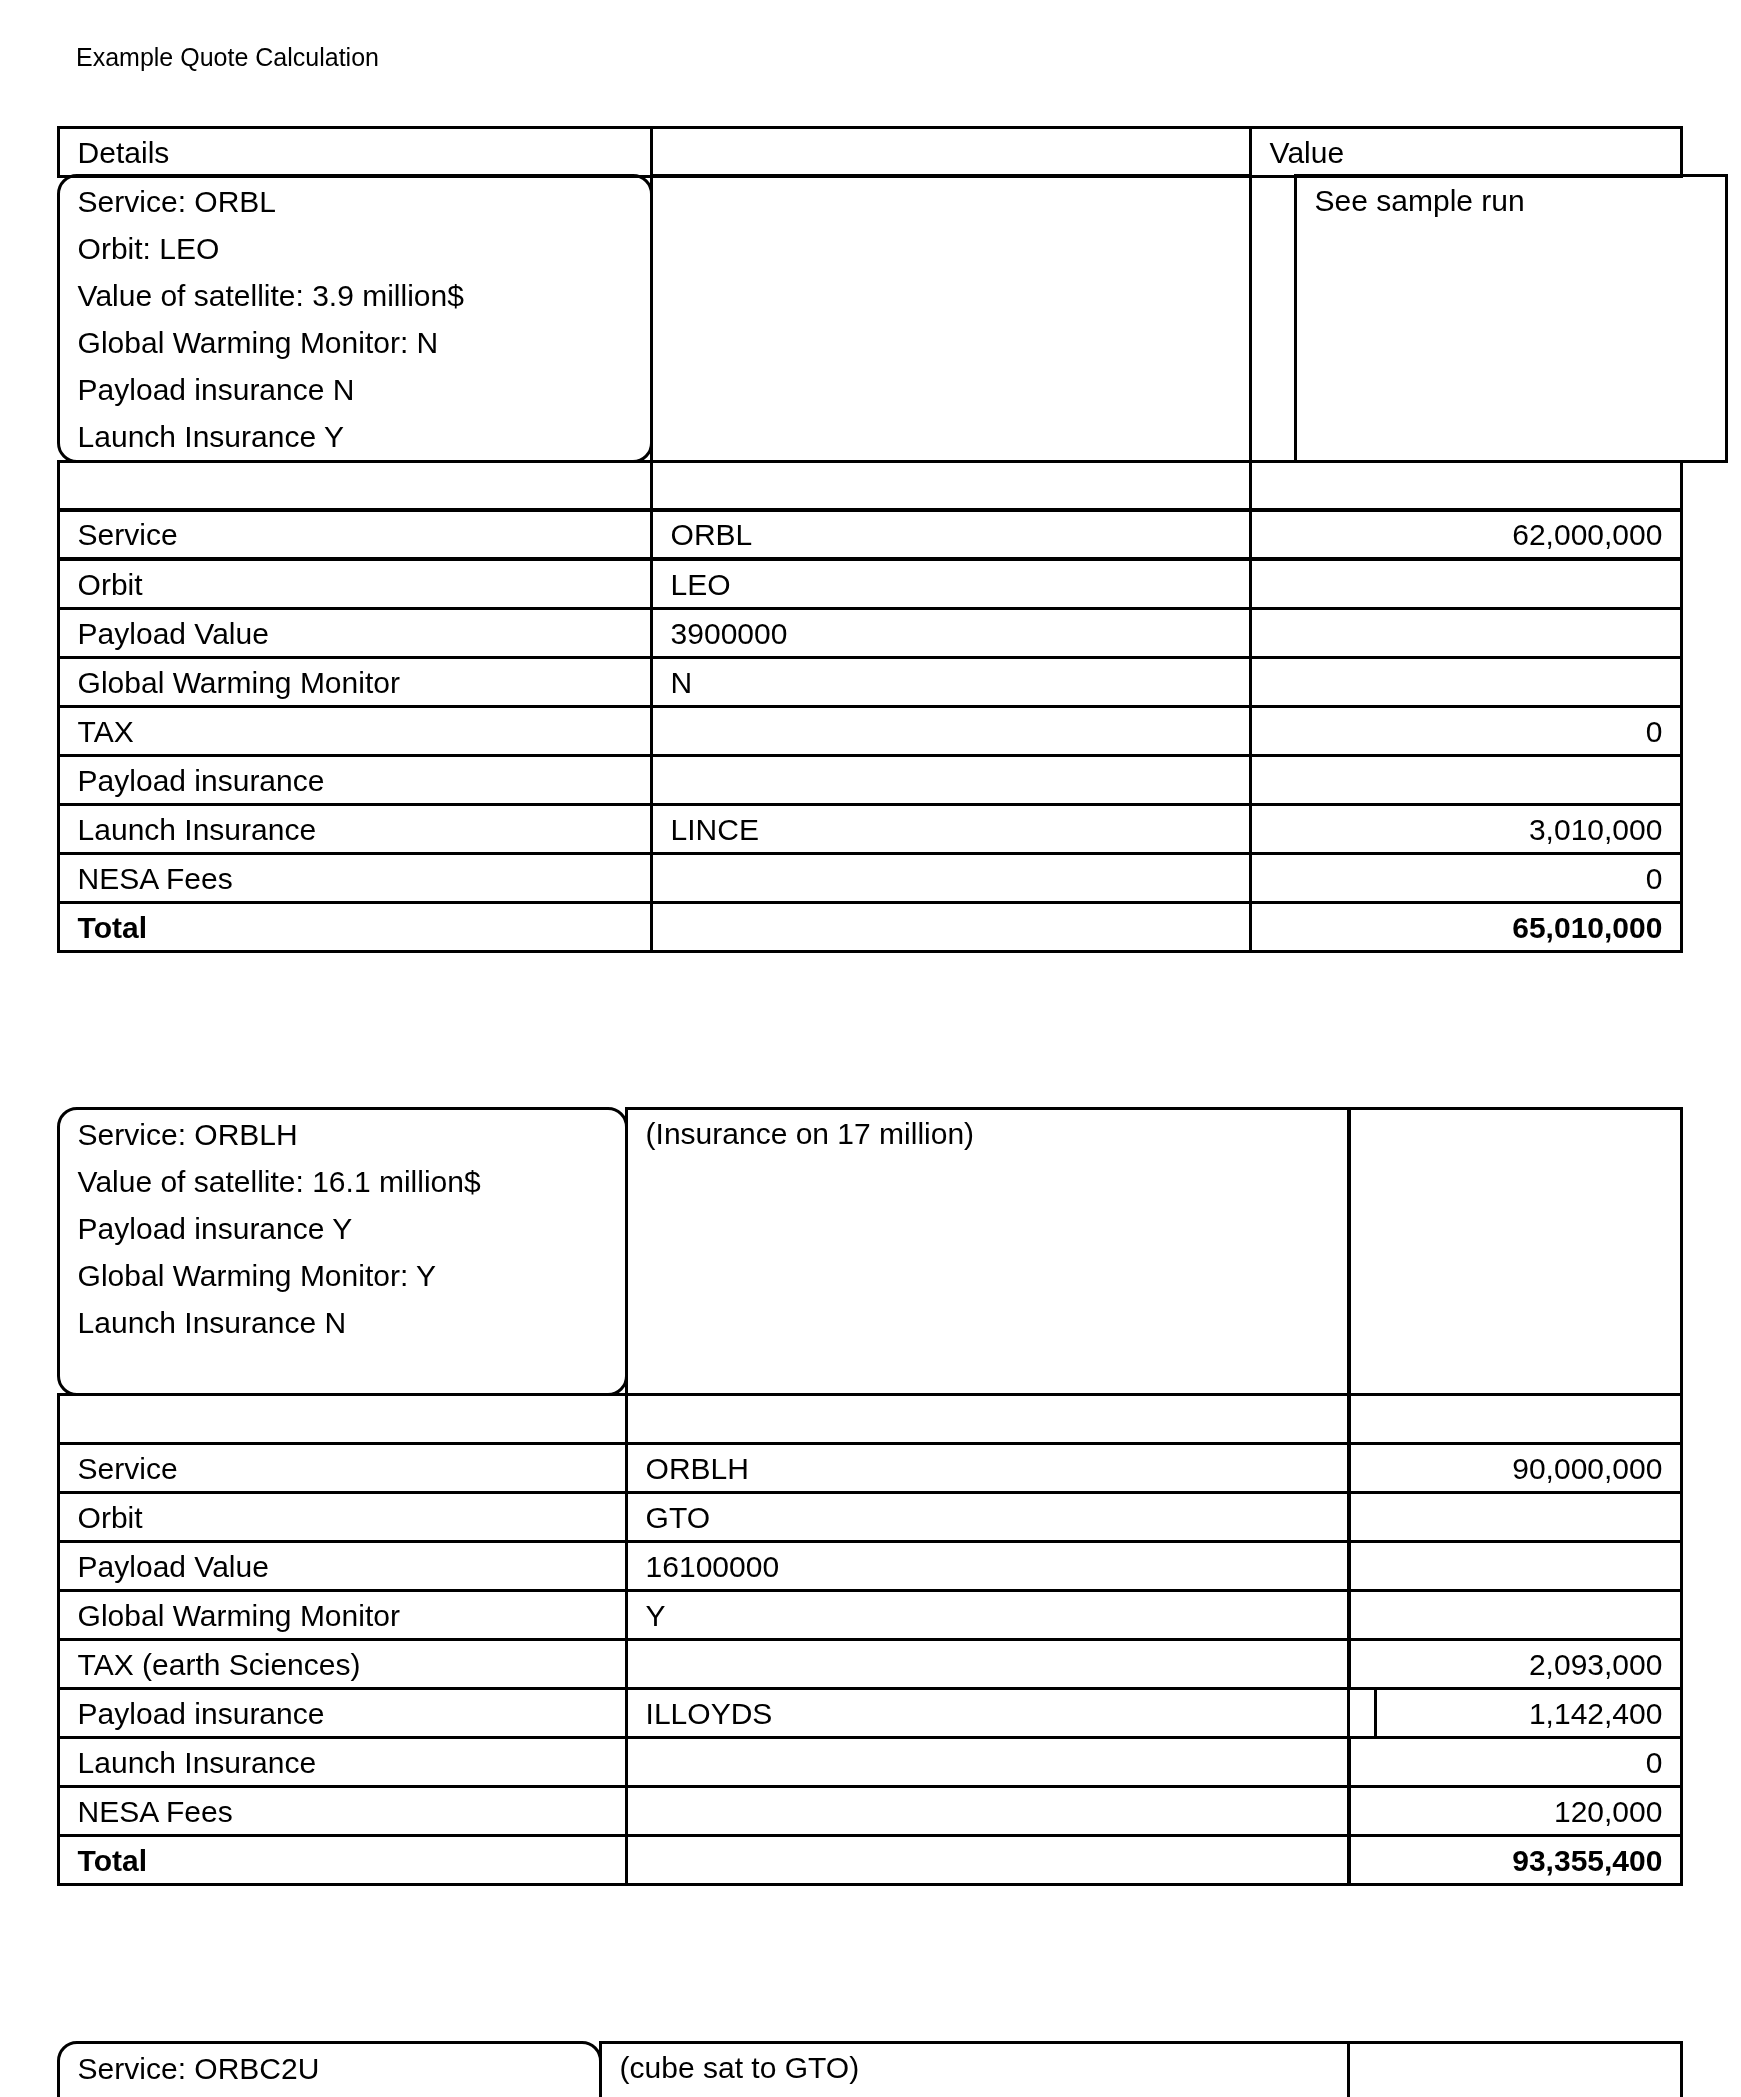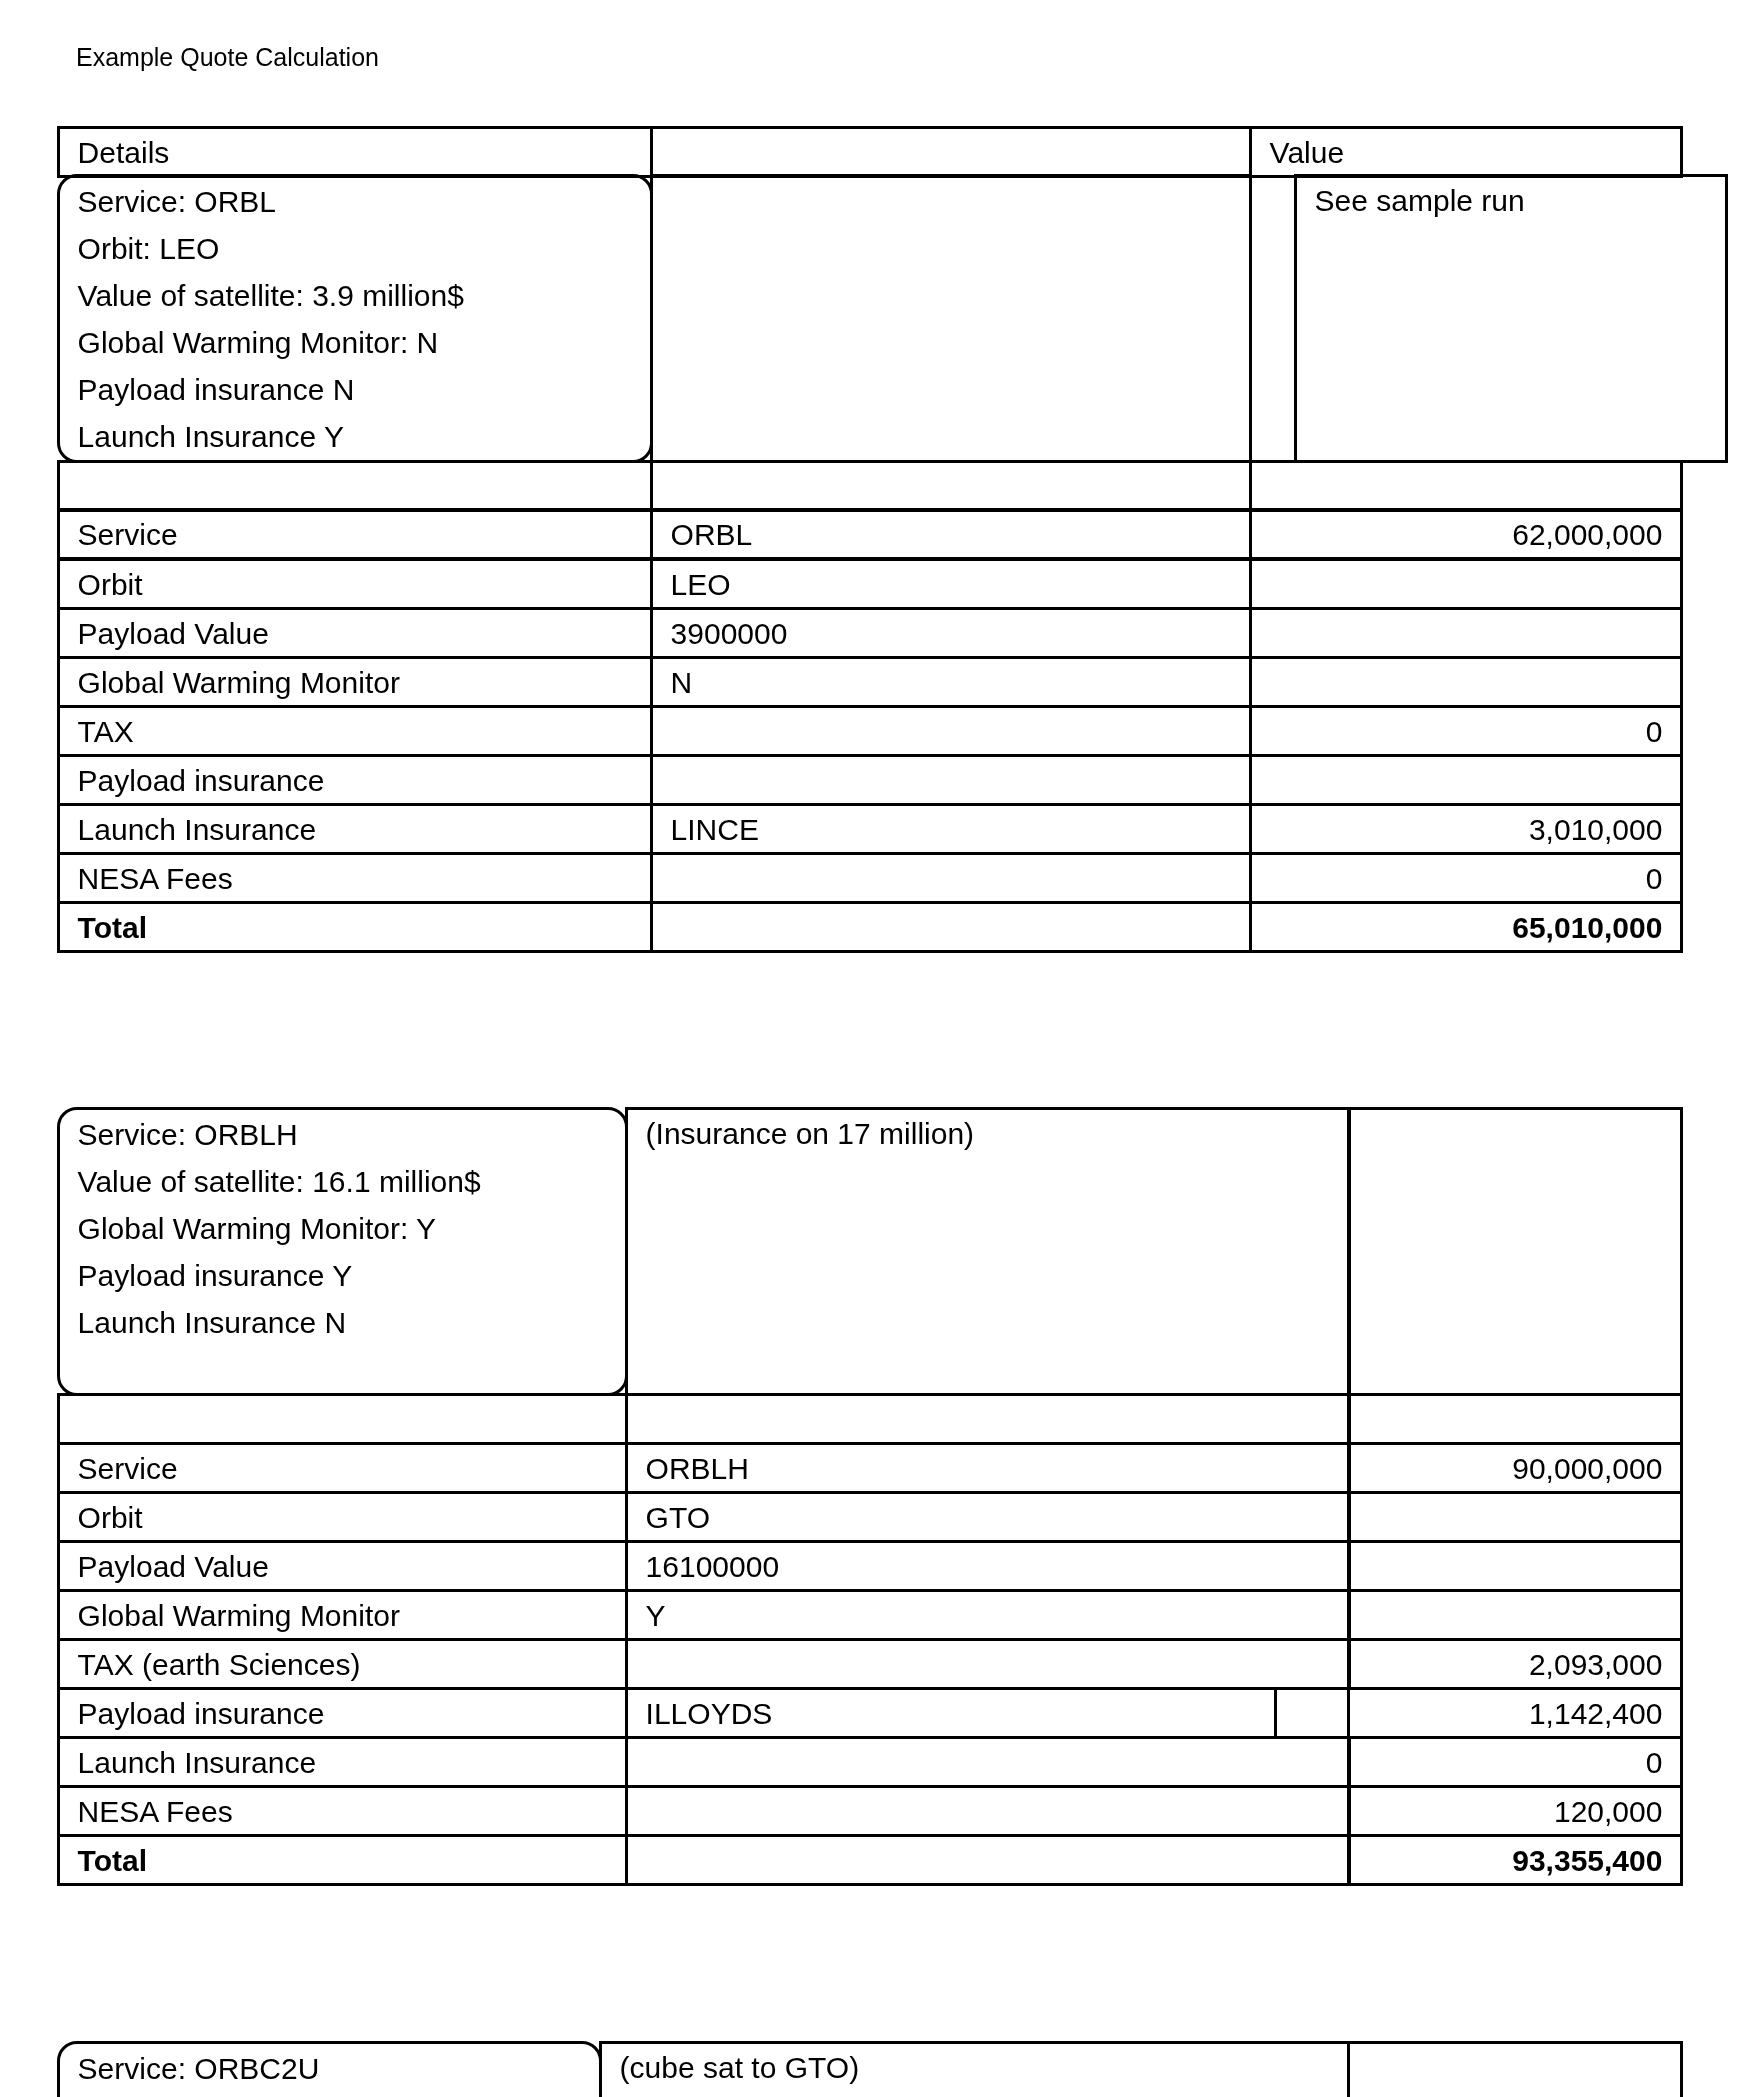--- a/index.html
+++ b/index.html
@@ -94,22 +94,22 @@
     <div class="cell bold" style="left:57px;top:901px;width:596px;height:52px;">Total</div>
     <div class="cell" style="left:650px;top:901px;width:602px;height:52px;"></div>
     <div class="cell num bold" style="left:1249px;top:901px;width:434px;height:52px;">65,010,000</div>
   </div>
 </div>
 
 <div class="tbl" style="left:0;top:0;">
   <div class="cell lines" style="left:57px;top:1107px;width:571px;height:289px;">
     <span>Service: ORBLH</span>
     <span>Value of satellite: 16.1 million$</span>
+    <span>Payload insurance  Y</span>
     <span>Global Warming Monitor: Y</span>
-    <span>Payload insurance  Y</span>
     <span>Launch Insurance  N</span>
   </div>
   <div class="cell" style="left:625px;top:1107px;width:726px;height:289px;">(Insurance on 17 million)</div>
   <div class="cell" style="left:1347px;top:1107px;width:336px;height:289px;"></div>
 
   <div class="cell" style="left:57px;top:1393px;width:571px;height:52px;"></div>
   <div class="cell" style="left:625px;top:1393px;width:726px;height:52px;"></div>
   <div class="cell" style="left:1347px;top:1393px;width:336px;height:52px;"></div>
 
   <div>
@@ -132,21 +132,21 @@
     <div class="cell" style="left:625px;top:1589px;width:726px;height:52px;">Y</div>
     <div class="cell num" style="left:1347px;top:1589px;width:336px;height:52px;"></div>
   </div>
   <div>
     <div class="cell" style="left:57px;top:1638px;width:571px;height:52px;">TAX (earth Sciences)</div>
     <div class="cell" style="left:625px;top:1638px;width:726px;height:52px;"></div>
     <div class="cell num" style="left:1347px;top:1638px;width:336px;height:52px;">2,093,000</div>
   </div>
   <div>
     <div class="cell" style="left:57px;top:1687px;width:571px;height:52px;">Payload insurance</div>
-    <div class="cell" style="left:625px;top:1687px;width:652px;height:52px;">ILLOYDS</div>
+    <div class="cell" style="left:625px;top:1687px;width:752px;height:52px;">ILLOYDS</div>
     <div class="cell num" style="left:1347px;top:1687px;width:336px;height:52px;">1,142,400</div>
   </div>
   <div>
     <div class="cell" style="left:57px;top:1736px;width:571px;height:52px;">Launch Insurance</div>
     <div class="cell" style="left:625px;top:1736px;width:726px;height:52px;"></div>
     <div class="cell num" style="left:1347px;top:1736px;width:336px;height:52px;">0</div>
   </div>
   <div>
     <div class="cell" style="left:57px;top:1785px;width:571px;height:52px;">NESA Fees</div>
     <div class="cell" style="left:625px;top:1785px;width:726px;height:52px;"></div>

